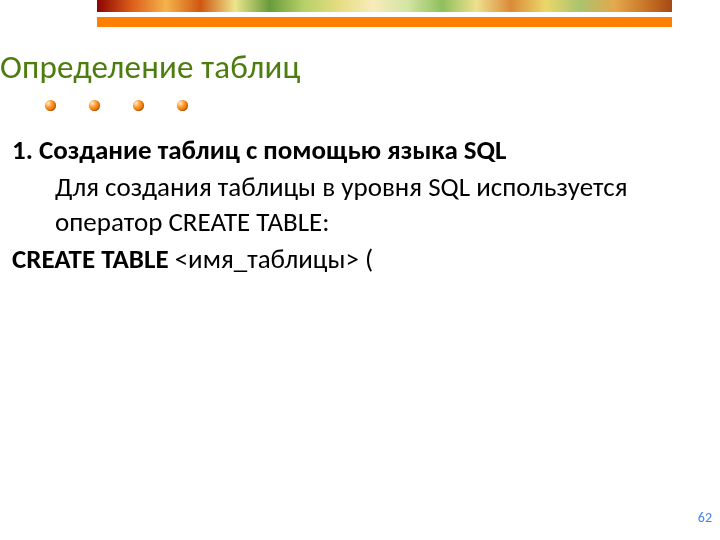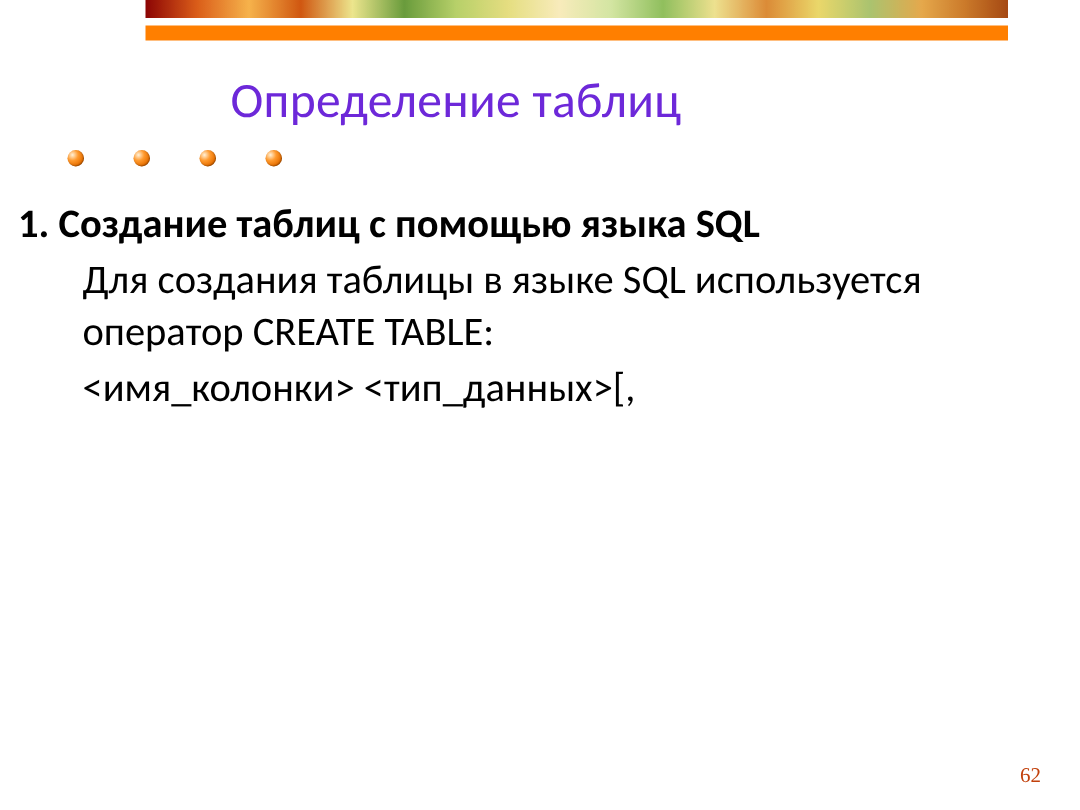--- a/index.html
+++ b/index.html
@@ -43,24 +43,24 @@
   .banner .stripe-bot {
     position: absolute;
     top: 17px; left: 0; width: 100%; height: 10px;
     background: #ff7f00;
   }
   .title {
     position: absolute;
     top: 47px;
     left: 0;
     width: 608px;
-    text-align: center;
+    text-align: left;
     font-size: 33px;
     font-weight: 400;
-    color: #6d28d9;
+    color: #4d7c0f;
     letter-spacing: 0.2px;
   }
   .dots {
     position: absolute;
     top: 100px;
     left: 45px;
     display: flex;
     gap: 33px;
   }
   .dot {
@@ -80,25 +80,24 @@
   }
   .b { font-weight: 700; }
   .para {
     margin: 0 0 2px 0;
   }
   .indented {
     padding-left: 43px;
   }
   .page-number {
     position: absolute;
-    right: 26px;
+    right: 8px;
     bottom: 14px;
     font-size: 14px;
-    color: #c2410c;
-    font-family: Liberation Serif, serif;
+    color: #3b82f6;
   }
 </style>
 </head>
 <body>
 
 <div class="slide">
 
   <div class="banner">
     <div class="stripe-top"></div>
     <div class="stripe-mid"></div>
@@ -115,24 +114,26 @@
   </div>
 
   <div class="body">
 
     <div class="para">
       <span class="b">1.</span>
       <span class="b"> </span>
       <span class="b">Создание таблиц с помощью языка SQL</span>
     </div>
 
-    <div class="para indented">Для создания таблицы в языке SQL используется оператор CREATE TABLE:</div>
+    <div class="para indented">Для создания таблицы в уровня SQL используется оператор CREATE TABLE:</div>
 
+    <div class="para">
+      <span class="b">CREATE TABLE</span><span> &lt;имя_таблицы&gt; (</span>
+    </div>
 
-    <div class="para indented">&lt;имя_колонки&gt; &lt;тип_данных&gt;[,</div>
 
 
 
 
   </div>
 
   <div class="page-number">62</div>
 
 </div>
 

